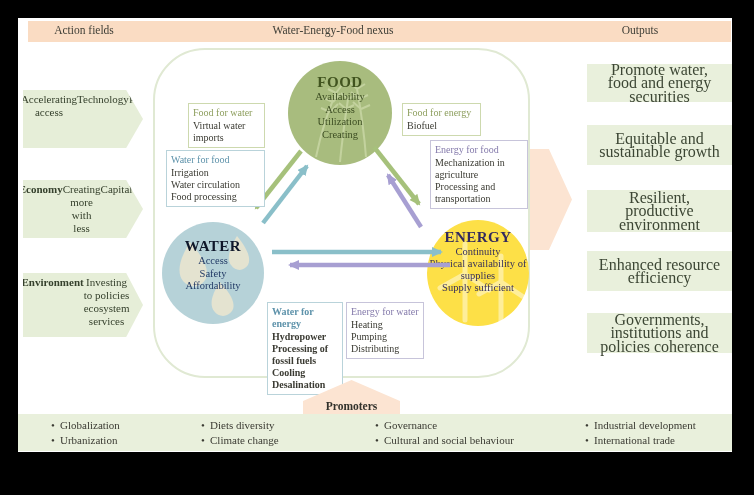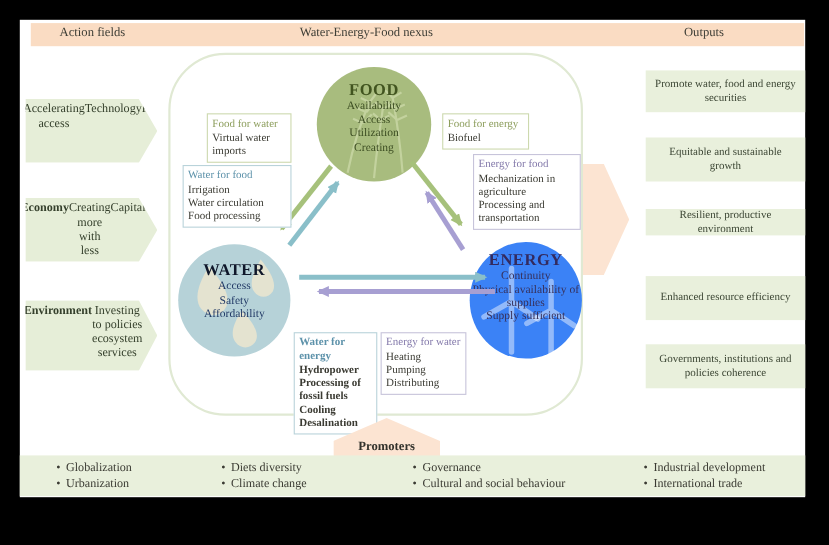--- a/index.html
+++ b/index.html
@@ -41,21 +41,21 @@
   .circle svg{position:absolute;left:0;top:0;}
   .ctext{position:relative;}
   .ctitle{font-weight:bold;font-size:15px;letter-spacing:.5px;}
   .citem{font-size:10.5px;line-height:12.5px;}
   .c-food{left:288px;top:61px;width:104px;height:104px;background:#a8bc7e;padding-top:13px;}
   .c-food .ctitle{color:#41541f;}
   .c-food .citem{color:#3c4d22;}
   .c-water{left:162px;top:222px;width:102px;height:102px;background:#b6d2d8;padding-top:16px;}
   .c-water .ctitle{color:#0f172a;}
   .c-water .citem{color:#223a66;}
-  .c-energy{left:427px;top:220px;width:102px;height:106px;background:#3b82f6;padding-top:9px;}
+  .c-energy{left:427px;top:220px;width:102px;height:106px;background:#fde047;padding-top:9px;}
   .c-energy .ctitle{color:#332a5e;}
   .c-energy .citem{color:#37305a;line-height:12px;}
 
   
   .flows{position:absolute;left:0;top:0;width:754px;height:495px;pointer-events:none;}
 
   
   .lbox{position:absolute;background:#fff;border:1px solid #ccc;padding:3px 4px;
         font-size:10px;line-height:12px;color:#3b3b33;box-sizing:border-box;}
   .lbox .lh{margin-bottom:1px;}
@@ -65,24 +65,24 @@
   .lb-fw{left:188px;top:103px;width:77px;}
   .lb-wf{left:166px;top:150px;width:99px;}
   .lb-fe{left:402px;top:103px;width:79px;}
   .lb-ef{left:430px;top:140px;width:98px;}
   .lb-we{left:267px;top:302px;width:76px;font-weight:bold;}
   .lb-ew{left:346px;top:302px;width:78px;}
 
   
   .obox{position:absolute;left:587px;width:145px;background:#e9f0dc;
         display:flex;align-items:center;justify-content:center;text-align:center;
-        font-size:10px;line-height:13.5px;color:#3c4634;padding:2px 8px;box-sizing:border-box;}
+        font-size:16px;line-height:13.5px;color:#3c4634;padding:2px 8px;box-sizing:border-box;}
   .ob-1{top:64px;height:38px;}
   .ob-2{top:125px;height:40px;}
-  .ob-3{top:190px;height:24px;}
+  .ob-3{top:190px;height:42px;}
   .ob-4{top:251px;height:40px;}
   .ob-5{top:313px;height:40px;}
 
   
   .pbar{position:absolute;left:18px;top:414px;width:714px;height:37px;background:#e9f0dc;}
   .pcol{position:absolute;top:4px;font-size:11px;line-height:15px;color:#3b3b33;}
   .pc-1{left:28px;width:140px;}
   .pc-2{left:178px;width:160px;}
   .pc-3{left:352px;width:205px;}
   .pc-4{left:562px;width:150px;}

